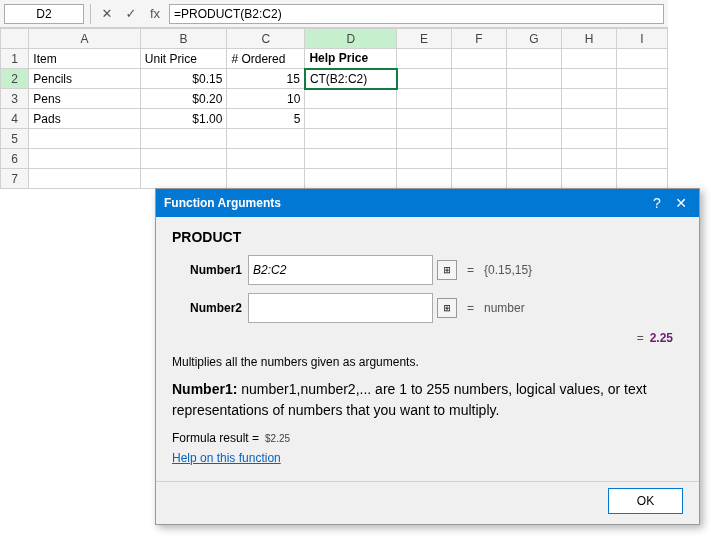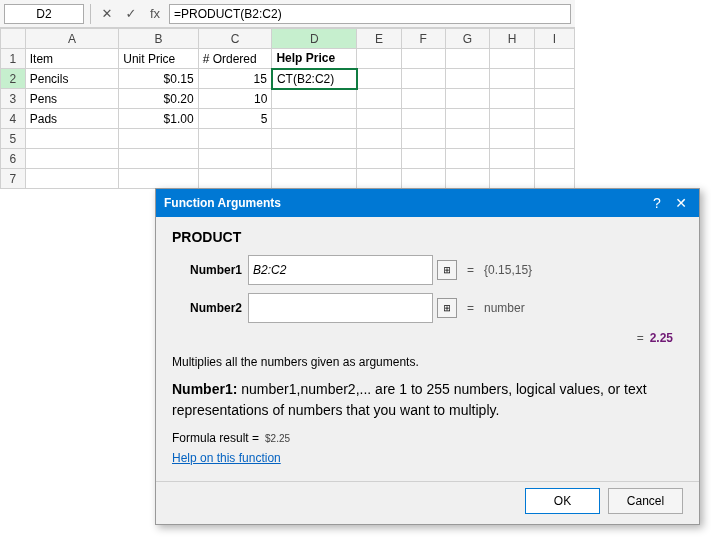--- a/index.html
+++ b/index.html
@@ -7,21 +7,21 @@
       font-family: 'Segoe UI', Arial, sans-serif;
       font-size: 12px;
       background: #fff;
       width: 711px;
       height: 543px;
       overflow: hidden;
     }
 
     
     .spreadsheet-container {
-      width: 575px;
+      width: 668px;
       background: #fff;
       border-radius: 12px;
     }
 
     
     .formula-bar {
       display: flex;
       align-items: center;
       height: 28px;
       border-bottom: 1px solid #d0d0d0;
@@ -479,17 +479,16 @@
       </div>
 
       
       <a class="help-link" href="#">Help on this function</a>
     </div>
 
     <div class="dialog-footer">
       <div></div>
       <div style="display:flex; gap:8px;">
         <button class="dialog-btn dialog-btn-ok">OK</button>
-        <button class="dialog-btn">Cancel</button>
       </div>
     </div>
   </div>
 </div>
 
 </body></html>

